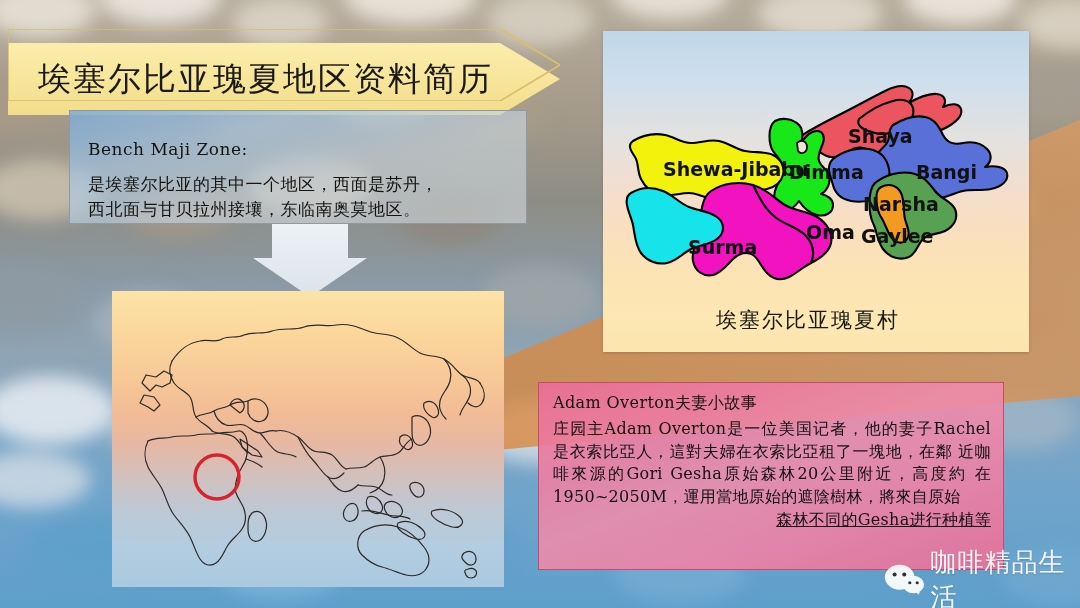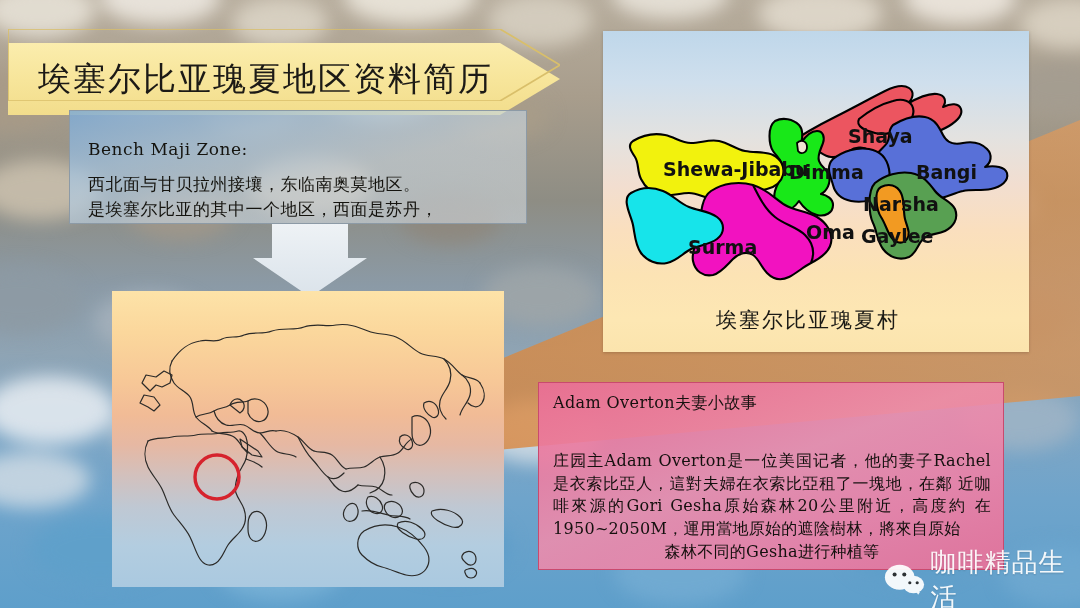--- a/index.html
+++ b/index.html
@@ -120,25 +120,25 @@
       rgba(238,128,166,0.90) 72%,
       rgba(233,112,152,0.92) 100%);
     border:1px solid #c94a6e;
     padding:10px 12px 0 14px;
   }
   .pink-head{
     font-size:16px;color:#16110f;letter-spacing:.4px;
     font-family:"DejaVu Serif","Liberation Serif",serif;
   }
   .pink-body{
-    margin-top:36px;font-size:16px;color:#14100e;line-height:1.42;
+    margin-top:4px;font-size:16px;color:#14100e;line-height:1.42;
     letter-spacing:.3px;text-align:justify;
     font-family:"DejaVu Serif","Liberation Serif",serif;
   }
-  .pink-body .last{display:block;text-align:center;}
+  .pink-body .last{display:block;text-align:right;text-decoration:underline;}
 
   
   .watermark{
     position:absolute;left:884px;top:545px;
     display:flex;align-items:center;gap:6px;
     opacity:.93;
   }
   .wm-text{
     font-size:26px;color:#ffffff;letter-spacing:1px;
     font-family:"DejaVu Sans","Liberation Sans",sans-serif;
@@ -213,22 +213,22 @@
   <div class="title-banner">
     <span class="title-text">埃塞尔比亚瑰夏地区资料简历</span>
   </div>
   <svg class="title-banner-border" viewBox="0 0 552 72">
     <polygon points="0,0 492,0 552,36 492,72 0,72" fill="none" stroke="#d9bf6a" stroke-width="1.6"></polygon>
   </svg>
 
   <div class="blue-box">
     <div class="blue-head">Bench Maji Zone:</div>
     <div class="blue-body">
+      <div>是埃塞尔比亚的其中一个地区，西面是苏丹，</div>
       <div>西北面与甘贝拉州接壤，东临南奥莫地区。</div>
-      <div>是埃塞尔比亚的其中一个地区，西面是苏丹，</div>
     </div>
   </div>
 
   <div class="down-arrow"></div>
 
   <div class="world-panel">
     <svg viewBox="0 0 392 296">
       <g fill="none" stroke="#2b2a28" stroke-width="1.2" stroke-linejoin="round" stroke-linecap="round">
 
         <path d="M38,100 L30,92 L34,84 L44,86 L52,80 L60,84 L58,92 L50,96 L44,94 Z"></path>

